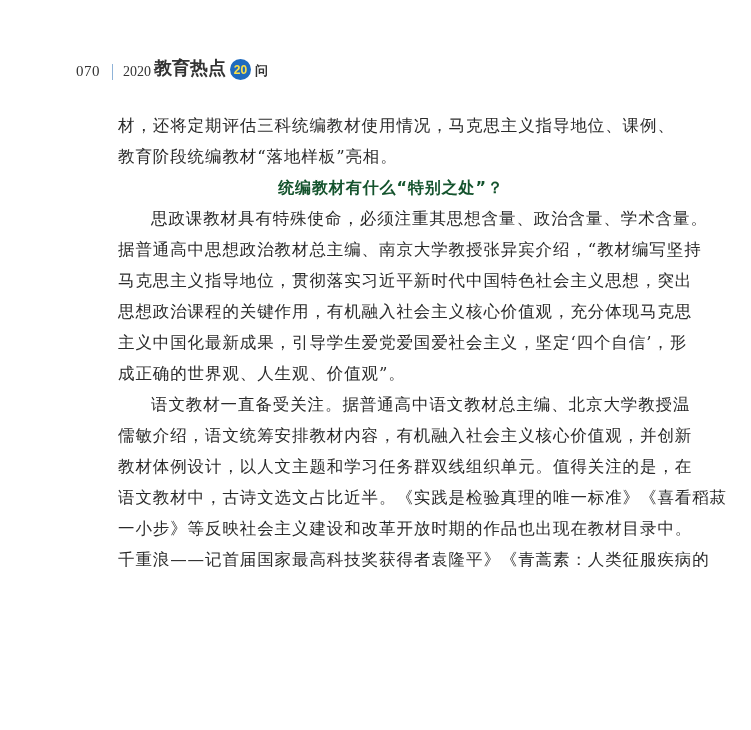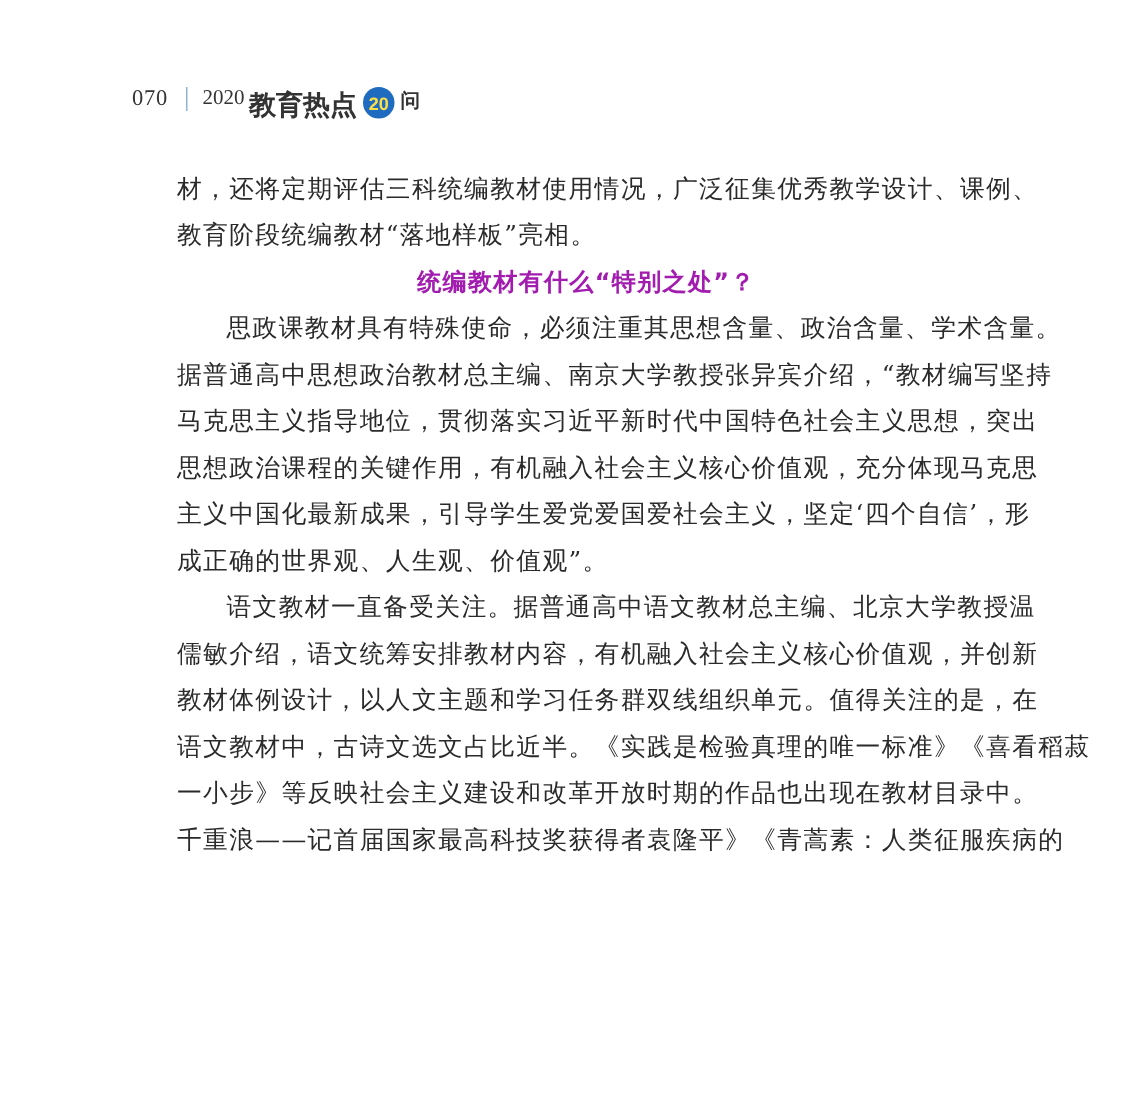--- a/index.html
+++ b/index.html
@@ -1,42 +1,42 @@
 <!DOCTYPE html>
 <html><head>
 <meta charset="utf-8">
 <style>
   html, body { margin: 0; padding: 0; background: #ffffff; }
   body { width: 751px; height: 730px; position: relative; overflow: hidden; font-family: "DejaVu Serif", "Liberation Serif", serif; color: #2a2a2a; }
-  .header { position: absolute; left: 88px; top: 58px; height: 22px; display: flex; align-items: flex-start; font-size: 14px; color: #333; }
+  .header { position: absolute; left: 76px; top: 58px; height: 22px; display: flex; align-items: flex-end; font-size: 14px; color: #333; }
   .page-num { font-family: "Liberation Serif", serif; font-size: 15px; letter-spacing: 0.5px; }
   .sep { width: 1px; height: 16px; background: #8fb3d8; margin: 0 10px 0 12px; }
   .year { font-family: "Liberation Serif", serif; font-size: 14px; margin-right: 3px; }
   .title-text { font-size: 18px; font-weight: bold; }
   .badge { display: inline-flex; align-items: center; justify-content: center; width: 21px; height: 21px; border-radius: 50%; background: #1f6bbf; color: #fde047; font-family: Liberation Sans, sans-serif; font-size: 12px; font-weight: bold; margin: 0 4px; }
   .suffix { font-size: 13px; font-weight: bold; }
   .content { position: absolute; left: 118px; top: 110px; width: 546px; }
   .line { height: 31px; line-height: 31px; font-size: 16.5px; white-space: nowrap; letter-spacing: 0.9px; }
   .indent { padding-left: 33px; }
-  .heading { text-align: center; font-family: "DejaVu Sans", sans-serif; font-weight: bold; font-size: 16px; color: #a21caf; }
+  .heading { text-align: center; font-family: "DejaVu Sans", sans-serif; font-weight: bold; font-size: 16px; color: #14532d; }
 </style>
 </head>
 <body>
 
 <div class="header">
   <span class="page-num">070</span>
   <span class="sep"></span>
   <span class="year">2020</span>
   <span class="title-text">教育热点</span>
   <span class="badge">20</span>
   <span class="suffix">问</span>
 </div>
 
 <div class="content">
-  <div class="line">材，还将定期评估三科统编教材使用情况，广泛征集优秀教学设计、课例、</div>
+  <div class="line">材，还将定期评估三科统编教材使用情况，马克思主义指导地位、课例、</div>
   <div class="line">教育阶段统编教材“落地样板”亮相。</div>
   <div class="line heading">统编教材有什么“特别之处”？</div>
   <div class="line indent">思政课教材具有特殊使命，必须注重其思想含量、政治含量、学术含量。</div>
   <div class="line">据普通高中思想政治教材总主编、南京大学教授张异宾介绍，“教材编写坚持</div>
   <div class="line">马克思主义指导地位，贯彻落实习近平新时代中国特色社会主义思想，突出</div>
   <div class="line">思想政治课程的关键作用，有机融入社会主义核心价值观，充分体现马克思</div>
   <div class="line">主义中国化最新成果，引导学生爱党爱国爱社会主义，坚定‘四个自信’，形</div>
   <div class="line">成正确的世界观、人生观、价值观”。</div>
   <div class="line indent">语文教材一直备受关注。据普通高中语文教材总主编、北京大学教授温</div>
   <div class="line">儒敏介绍，语文统筹安排教材内容，有机融入社会主义核心价值观，并创新</div>

